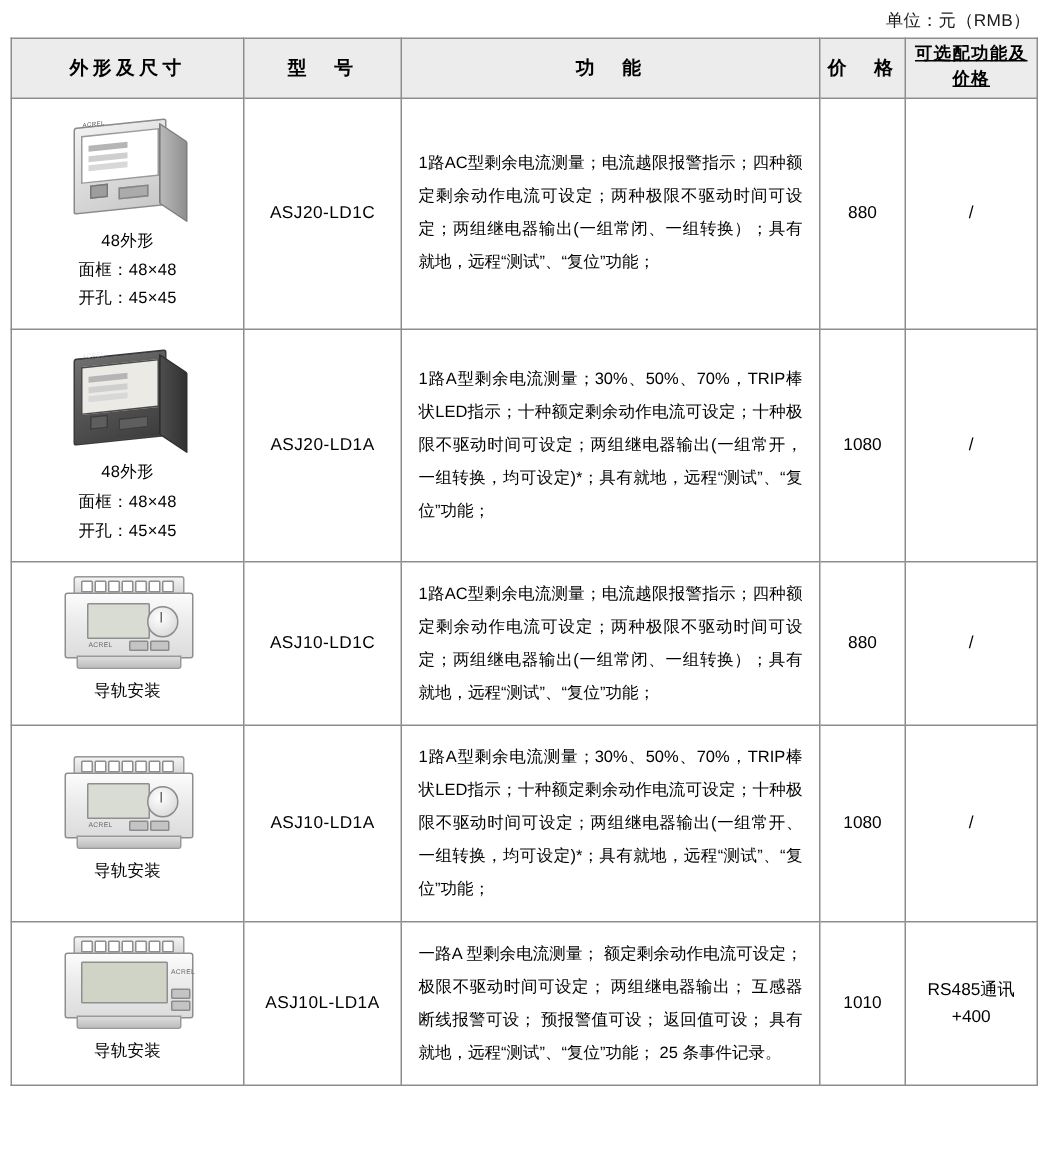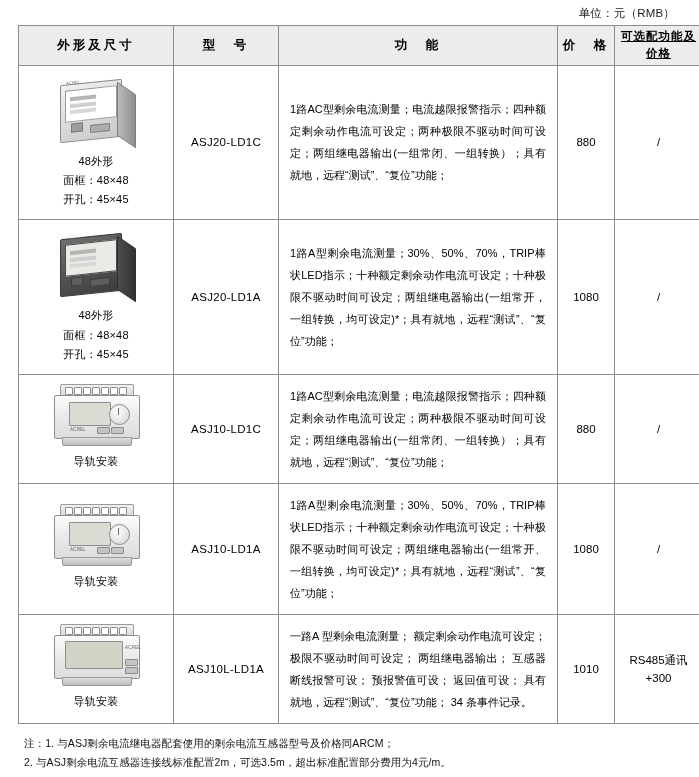--- a/index.html
+++ b/index.html
@@ -12,21 +12,21 @@
     height: 777px;
     font-family: "Liberation Sans", "DejaVu Sans", sans-serif;
     color: #000000;
     position: relative;
     overflow: hidden;
   }
   .page {
     width: 699px;
     height: 777px;
     box-sizing: border-box;
-    padding: 0 18px;
+    padding: 0 6px;
     position: relative;
   }
   .unit-line {
     text-align: right;
     font-size: 11.5px;
     color: #1a1a1a;
     padding: 6px 6px 4px 0;
     letter-spacing: 0.2px;
   }
   table.spec {
@@ -416,29 +416,25 @@
               <div class="din-btn" style="left:70px;bottom:12px;"></div>
               <div class="din-btn" style="left:70px;bottom:4px;"></div>
             </div>
             <div class="din-foot"></div>
           </div>
           <div class="dim-caption">
             <div class="l1">导轨安装</div>
           </div>
         </td>
         <td class="cell-model">ASJ10L-LD1A</td>
-        <td class="cell-func">一路A 型剩余电流测量； 额定剩余动作电流可设定；极限不驱动时间可设定； 两组继电器输出； 互感器断线报警可设； 预报警值可设； 返回值可设； 具有就地，远程“测试”、“复位”功能； 34 条事件记录。</td>
+        <td class="cell-func">一路A 型剩余电流测量； 额定剩余动作电流可设定；极限不驱动时间可设定； 两组继电器输出； 互感器断线报警可设； 预报警值可设； 返回值可设； 具有就地，远程“测试”、“复位”功能； 25 条事件记录。</td>
         <td class="cell-price">1010</td>
         <td class="cell-opt">
           <div>RS485通讯</div>
-          <div>+300</div>
+          <div>+400</div>
         </td>
       </tr>
 
     </tbody>
   </table>
 
-  <div class="notes">
-    <div>注：1. 与ASJ剩余电流继电器配套使用的剩余电流互感器型号及价格同ARCM；</div>
-    <div>2. 与ASJ剩余电流互感器连接线标准配置2m，可选3.5m，超出标准配置部分费用为4元/m。</div>
-  </div>
 
 </div>
 
 </body></html>

